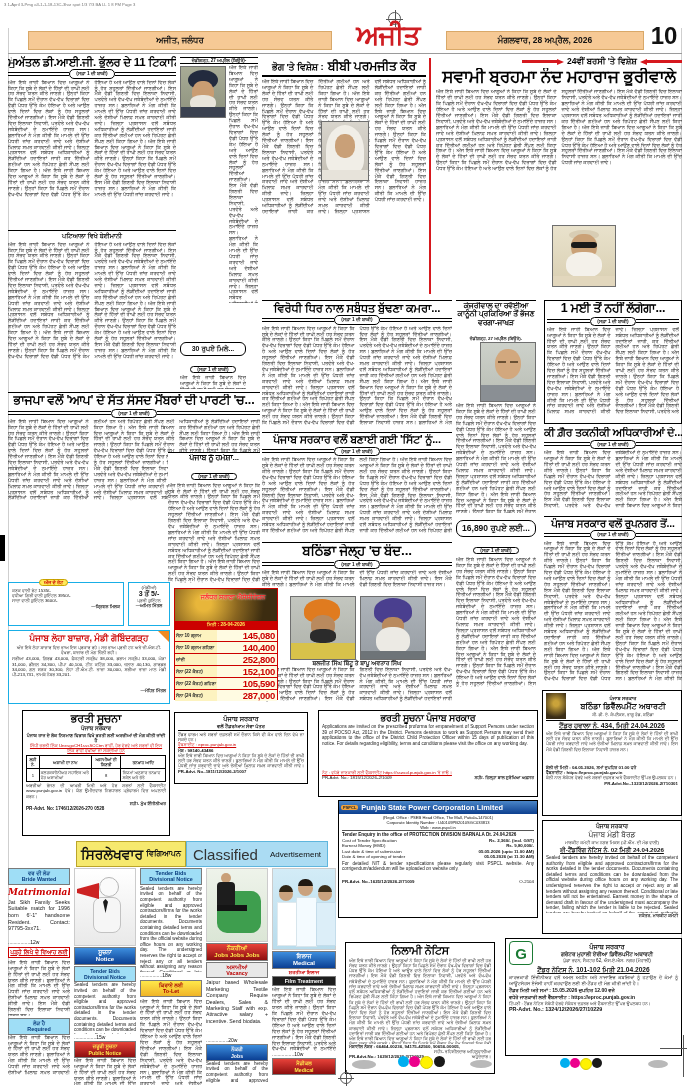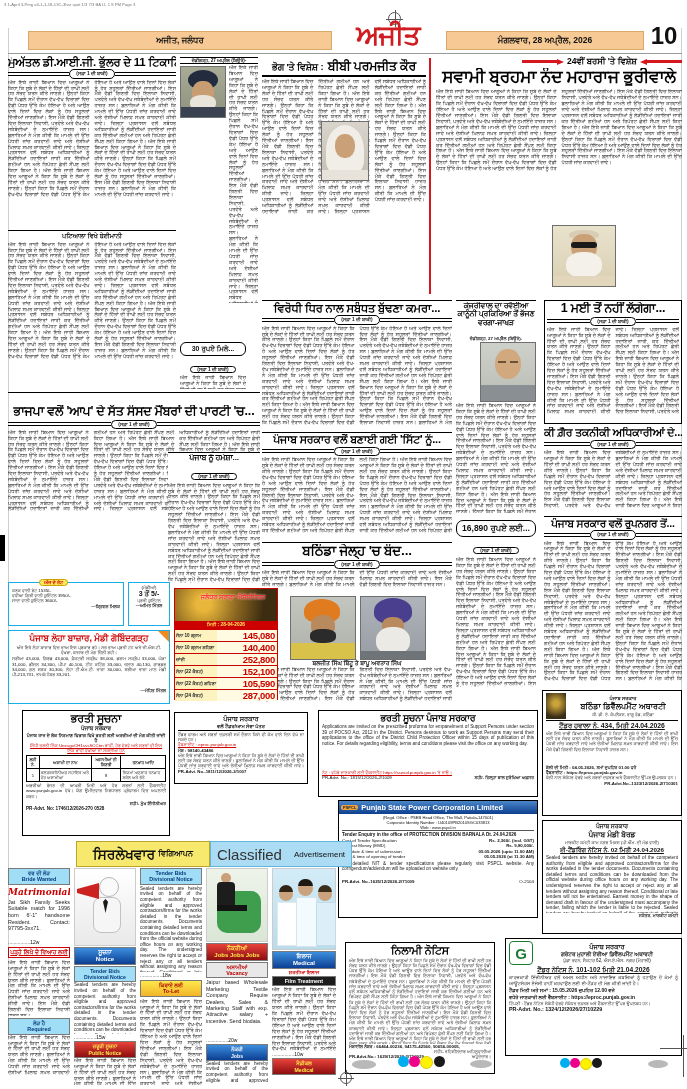--- a/index.html
+++ b/index.html
@@ -173,21 +173,21 @@
     <div class="hl cen" style="font-size:11px;white-space:nowrap;overflow:hidden;">ਕੀ ਗ਼ੈਰ ਤਕਨੀਕੀ ਅਧਿਕਾਰੀਆਂ ਦੇ...</div>
     <div class="sepwrap">
         <div class="sepline"></div>
         <span class="pill">(ਸਫ਼ਾ 1 ਦੀ ਬਾਕੀ)</span>
         <div class="sepline"></div>
       </div>
     <div class="bodytxt bodytxt2" style="height:62px;">ਅੱਜ ਇਥੇ ਜਾਰੀ ਬਿਆਨ ਵਿਚ ਆਗੂਆਂ ਨੇ ਕਿਹਾ ਕਿ ਸੂਬੇ ਦੇ ਲੋਕਾਂ ਦੇ ਹਿੱਤਾਂ ਦੀ ਰਾਖੀ ਲਈ ਹਰ ਸੰਭਵ ਯਤਨ ਕੀਤੇ ਜਾਣਗੇ। ਉਨ੍ਹਾਂ ਕਿਹਾ ਕਿ ਪਿਛਲੇ ਸਮੇਂ ਦੌਰਾਨ ਵੱਖ-ਵੱਖ ਵਿਭਾਗਾਂ ਵਿਚ ਵੱਡੀ ਪੱਧਰ ਉੱਤੇ ਕੰਮ ਹੋਇਆ ਹੈ ਅਤੇ ਆਉਣ ਵਾਲੇ ਦਿਨਾਂ ਵਿਚ ਲੋਕਾਂ ਨੂੰ ਹੋਰ ਸਹੂਲਤਾਂ ਦਿੱਤੀਆਂ ਜਾਣਗੀਆਂ। ਇਸ ਮੌਕੇ ਵੱਡੀ ਗਿਣਤੀ ਵਿਚ ਇਲਾਕਾ ਨਿਵਾਸੀ, ਪਤਵੰਤੇ ਅਤੇ ਵੱਖ-ਵੱਖ ਜਥੇਬੰਦੀਆਂ ਦੇ ਨੁਮਾਇੰਦੇ ਹਾਜ਼ਰ ਸਨ। ਬੁਲਾਰਿਆਂ ਨੇ ਮੰਗ ਕੀਤੀ ਕਿ ਮਾਮਲੇ ਦੀ ਉੱਚ ਪੱਧਰੀ ਜਾਂਚ ਕਰਵਾਈ ਜਾਵੇ ਅਤੇ ਦੋਸ਼ੀਆਂ ਖ਼ਿਲਾਫ਼ ਸਖ਼ਤ ਕਾਰਵਾਈ ਕੀਤੀ ਜਾਵੇ। ਜ਼ਿਲ੍ਹਾ ਪ੍ਰਸ਼ਾਸਨ ਵਲੋਂ ਸਬੰਧਤ ਅਧਿਕਾਰੀਆਂ ਨੂੰ ਲੋੜੀਂਦੀਆਂ ਹਦਾਇਤਾਂ ਜਾਰੀ ਕਰ ਦਿੱਤੀਆਂ ਗਈਆਂ ਹਨ ਅਤੇ ਰਿਪੋਰਟ ਛੇਤੀ ਸੌਂਪਣ ਲਈ ਕਿਹਾ ਗਿਆ ਹੈ। ਅੱਜ ਇਥੇ ਜਾਰੀ ਬਿਆਨ ਵਿਚ ਆਗੂਆਂ ਨੇ ਕਿਹਾ ਕਿ ਸੂਬੇ ਦੇ ਲੋਕਾਂ ਦੇ ਹਿੱਤਾਂ ਦੀ ਰਾਖੀ ਲਈ ਹਰ ਸੰਭਵ ਯਤਨ ਕੀਤੇ ਜਾਣਗੇ। ਉਨ੍ਹਾਂ ਕਿਹਾ ਕਿ ਪਿਛਲੇ ਸਮੇਂ ਦੌਰਾਨ ਵੱਖ-ਵੱਖ ਵਿਭਾਗਾਂ ਵਿਚ ਵੱਡੀ ਪੱਧਰ ਉੱਤੇ ਕੰਮ ਹੋਇਆ ਹੈ ਅਤੇ ਆਉਣ ਵਾਲੇ ਦਿਨਾਂ ਵਿਚ ਲੋਕਾਂ ਨੂੰ ਹੋਰ ਸਹੂਲਤਾਂ ਦਿੱਤੀਆਂ ਜਾਣਗੀਆਂ। ਇਸ ਮੌਕੇ ਵੱਡੀ ਗਿਣਤੀ ਵਿਚ ਇਲਾਕਾ ਨਿਵਾਸੀ, ਪਤਵੰਤੇ ਅਤੇ ਵੱਖ-ਵੱਖ ਜਥੇਬੰਦੀਆਂ ਦੇ ਨੁਮਾਇੰਦੇ ਹਾਜ਼ਰ ਸਨ। ਬੁਲਾਰਿਆਂ ਨੇ ਮੰਗ ਕੀਤੀ ਕਿ ਮਾਮਲੇ ਦੀ ਉੱਚ ਪੱਧਰੀ ਜਾਂਚ ਕਰਵਾਈ ਜਾਵੇ ਅਤੇ ਦੋਸ਼ੀਆਂ ਖ਼ਿਲਾਫ਼ ਸਖ਼ਤ ਕਾਰਵਾਈ ਕੀਤੀ ਜਾਵੇ। ਜ਼ਿਲ੍ਹਾ ਪ੍ਰਸ਼ਾਸਨ ਵਲੋਂ ਸਬੰਧਤ ਅਧਿਕਾਰੀਆਂ ਨੂੰ ਲੋੜੀਂਦੀਆਂ ਹਦਾਇਤਾਂ ਜਾਰੀ ਕਰ ਦਿੱਤੀਆਂ ਗਈਆਂ ਹਨ ਅਤੇ ਰਿਪੋਰਟ ਛੇਤੀ ਸੌਂਪਣ ਲਈ ਕਿਹਾ ਗਿਆ ਹੈ। ਅੱਜ ਇਥੇ ਜਾਰੀ ਬਿਆਨ ਵਿਚ ਆਗੂਆਂ ਨੇ ਕਿਹਾ ਕਿ ਸੂਬੇ ਦੇ ਲੋਕਾਂ ਦੇ ਹਿੱਤਾਂ ਦੀ ਰਾਖੀ ਲਈ ਹਰ ਸੰਭਵ ਯਤਨ ਕੀਤੇ ਜਾਣਗੇ। ਉਨ੍ਹਾਂ ਕਿਹਾ ਕਿ ਪਿਛਲੇ ਸਮੇਂ ਦੌਰਾਨ ਵੱਖ-ਵੱਖ ਵਿਭਾਗਾਂ ਵਿਚ ਵੱਡੀ ਪੱਧਰ ਉੱਤੇ ਕੰਮ ਹੋਇਆ ਹੈ ਅਤੇ ਆਉਣ ਵਾਲੇ ਦਿਨਾਂ ਵਿਚ ਲੋਕਾਂ ਨੂੰ ਹੋਰ ਸਹੂਲਤਾਂ ਦਿੱਤੀਆਂ ਜਾਣਗੀਆਂ। ਇਸ ਮੌਕੇ ਵੱਡੀ ਗਿਣਤੀ ਵਿਚ ਇਲਾਕਾ ਨਿਵਾਸੀ ਹਾਜ਼ਰ ਸਨ। ਬੁਲਾਰਿਆਂ ਨੇ ਮੰਗ ਕੀਤੀ ਕਿ ਮਾਮਲੇ ਦੀ ਉੱਚ ਪੱਧਰੀ ਜਾਂਚ ਕਰਵਾਈ ਜਾਵੇ।</div>
   </div>
 
   <div class="abs" style="left:8px;top:392px;width:252px;height:188px;border-top:1px solid #000;">
-    <div class="hl cen" style="font-size:12.5px;white-space:nowrap;overflow:hidden;margin-top:12px;">ਭਾਜਪਾ ਵਲੋਂ 'ਆਪ' ਦੇ ਸੱਤ ਸੰਸਦ ਮੈਂਬਰਾਂ ਦੀ ਪਾਰਟੀ 'ਚ...</div>
+    <div class="hl cen" style="font-size:12.5px;white-space:nowrap;overflow:hidden;margin-top:1px;">ਭਾਜਪਾ ਵਲੋਂ 'ਆਪ' ਦੇ ਸੱਤ ਸੰਸਦ ਮੈਂਬਰਾਂ ਦੀ ਪਾਰਟੀ 'ਚ...</div>
     <div class="sepwrap">
         <div class="sepline"></div>
         <span class="pill">(ਸਫ਼ਾ 1 ਦੀ ਬਾਕੀ)</span>
         <div class="sepline"></div>
       </div>
     <div class="bodytxt bodytxt3" style="height:160px;">ਅੱਜ ਇਥੇ ਜਾਰੀ ਬਿਆਨ ਵਿਚ ਆਗੂਆਂ ਨੇ ਕਿਹਾ ਕਿ ਸੂਬੇ ਦੇ ਲੋਕਾਂ ਦੇ ਹਿੱਤਾਂ ਦੀ ਰਾਖੀ ਲਈ ਹਰ ਸੰਭਵ ਯਤਨ ਕੀਤੇ ਜਾਣਗੇ। ਉਨ੍ਹਾਂ ਕਿਹਾ ਕਿ ਪਿਛਲੇ ਸਮੇਂ ਦੌਰਾਨ ਵੱਖ-ਵੱਖ ਵਿਭਾਗਾਂ ਵਿਚ ਵੱਡੀ ਪੱਧਰ ਉੱਤੇ ਕੰਮ ਹੋਇਆ ਹੈ ਅਤੇ ਆਉਣ ਵਾਲੇ ਦਿਨਾਂ ਵਿਚ ਲੋਕਾਂ ਨੂੰ ਹੋਰ ਸਹੂਲਤਾਂ ਦਿੱਤੀਆਂ ਜਾਣਗੀਆਂ। ਇਸ ਮੌਕੇ ਵੱਡੀ ਗਿਣਤੀ ਵਿਚ ਇਲਾਕਾ ਨਿਵਾਸੀ, ਪਤਵੰਤੇ ਅਤੇ ਵੱਖ-ਵੱਖ ਜਥੇਬੰਦੀਆਂ ਦੇ ਨੁਮਾਇੰਦੇ ਹਾਜ਼ਰ ਸਨ। ਬੁਲਾਰਿਆਂ ਨੇ ਮੰਗ ਕੀਤੀ ਕਿ ਮਾਮਲੇ ਦੀ ਉੱਚ ਪੱਧਰੀ ਜਾਂਚ ਕਰਵਾਈ ਜਾਵੇ ਅਤੇ ਦੋਸ਼ੀਆਂ ਖ਼ਿਲਾਫ਼ ਸਖ਼ਤ ਕਾਰਵਾਈ ਕੀਤੀ ਜਾਵੇ। ਜ਼ਿਲ੍ਹਾ ਪ੍ਰਸ਼ਾਸਨ ਵਲੋਂ ਸਬੰਧਤ ਅਧਿਕਾਰੀਆਂ ਨੂੰ ਲੋੜੀਂਦੀਆਂ ਹਦਾਇਤਾਂ ਜਾਰੀ ਕਰ ਦਿੱਤੀਆਂ ਗਈਆਂ ਹਨ ਅਤੇ ਰਿਪੋਰਟ ਛੇਤੀ ਸੌਂਪਣ ਲਈ ਕਿਹਾ ਗਿਆ ਹੈ। ਅੱਜ ਇਥੇ ਜਾਰੀ ਬਿਆਨ ਵਿਚ ਆਗੂਆਂ ਨੇ ਕਿਹਾ ਕਿ ਸੂਬੇ ਦੇ ਲੋਕਾਂ ਦੇ ਹਿੱਤਾਂ ਦੀ ਰਾਖੀ ਲਈ ਹਰ ਸੰਭਵ ਯਤਨ ਕੀਤੇ ਜਾਣਗੇ। ਉਨ੍ਹਾਂ ਕਿਹਾ ਕਿ ਪਿਛਲੇ ਸਮੇਂ ਦੌਰਾਨ ਵੱਖ-ਵੱਖ ਵਿਭਾਗਾਂ ਵਿਚ ਵੱਡੀ ਪੱਧਰ ਉੱਤੇ ਕੰਮ ਹੋਇਆ ਹੈ ਅਤੇ ਆਉਣ ਵਾਲੇ ਦਿਨਾਂ ਵਿਚ ਲੋਕਾਂ ਨੂੰ ਹੋਰ ਸਹੂਲਤਾਂ ਦਿੱਤੀਆਂ ਜਾਣਗੀਆਂ। ਇਸ ਮੌਕੇ ਵੱਡੀ ਗਿਣਤੀ ਵਿਚ ਇਲਾਕਾ ਨਿਵਾਸੀ, ਪਤਵੰਤੇ ਅਤੇ ਵੱਖ-ਵੱਖ ਜਥੇਬੰਦੀਆਂ ਦੇ ਨੁਮਾਇੰਦੇ ਹਾਜ਼ਰ ਸਨ। ਬੁਲਾਰਿਆਂ ਨੇ ਮੰਗ ਕੀਤੀ ਕਿ ਮਾਮਲੇ ਦੀ ਉੱਚ ਪੱਧਰੀ ਜਾਂਚ ਕਰਵਾਈ ਜਾਵੇ ਅਤੇ ਦੋਸ਼ੀਆਂ ਖ਼ਿਲਾਫ਼ ਸਖ਼ਤ ਕਾਰਵਾਈ ਕੀਤੀ ਜਾਵੇ। ਜ਼ਿਲ੍ਹਾ ਪ੍ਰਸ਼ਾਸਨ ਵਲੋਂ ਸਬੰਧਤ ਅਧਿਕਾਰੀਆਂ ਨੂੰ ਲੋੜੀਂਦੀਆਂ ਹਦਾਇਤਾਂ ਜਾਰੀ ਕਰ ਦਿੱਤੀਆਂ ਗਈਆਂ ਹਨ ਅਤੇ ਰਿਪੋਰਟ ਛੇਤੀ ਸੌਂਪਣ ਲਈ ਕਿਹਾ ਗਿਆ ਹੈ। ਅੱਜ ਇਥੇ ਜਾਰੀ ਬਿਆਨ ਵਿਚ ਆਗੂਆਂ ਨੇ ਕਿਹਾ ਕਿ ਸੂਬੇ ਦੇ ਲੋਕਾਂ ਦੇ ਹਿੱਤਾਂ ਦੀ ਰਾਖੀ ਲਈ ਹਰ ਸੰਭਵ ਯਤਨ ਕੀਤੇ ਜਾਣਗੇ। ਉਨ੍ਹਾਂ ਕਿਹਾ ਕਿ ਪਿਛਲੇ ਸਮੇਂ ਦੌਰਾਨ ਵੱਖ-ਵੱਖ ਵਿਭਾਗਾਂ ਵਿਚ ਵੱਡੀ ਪੱਧਰ ਉੱਤੇ ਕੰਮ ਹੋਇਆ ਹੈ ਅਤੇ ਆਉਣ ਵਾਲੇ ਦਿਨਾਂ ਵਿਚ ਲੋਕਾਂ ਨੂੰ ਹੋਰ ਸਹੂਲਤਾਂ ਦਿੱਤੀਆਂ ਜਾਣਗੀਆਂ। ਇਸ ਮੌਕੇ ਵੱਡੀ ਗਿਣਤੀ ਵਿਚ ਇਲਾਕਾ ਨਿਵਾਸੀ ਹਾਜ਼ਰ ਸਨ। ਬੁਲਾਰਿਆਂ ਨੇ ਮੰਗ ਕੀਤੀ ਕਿ ਮਾਮਲੇ ਦੀ ਉੱਚ ਪੱਧਰੀ ਜਾਂਚ ਕਰਵਾਈ ਜਾਵੇ।</div>
   </div>
 
   <div class="abs" style="left:168px;top:452px;width:92px;height:126px;background:#fff;border-top:1px solid #000;padding-top:1px;">
     <div class="hl cen" style="font-size:8px;white-space:nowrap;overflow:hidden;">ਪੰਜਾਬ ਨੂੰ ਹਮੇਸ਼ਾ...</div>
@@ -377,21 +377,21 @@
         </div>
       <div class="en" style="height:18px;margin-top:1px;">For detailed NIT &amp; tender specifications please regularly visit PSPCL website. Any corrigendum/addendum will be uploaded on website only.</div>
       <div class="dotrow">
         <span style="font-weight:bold;">PR-Advt. No.-1625/12/2026-2/71009</span>
         <span>O-2104</span>
       </div>
     </div>
   </div>
 
   <div class="abs" style="left:76px;top:841px;height:26px;display:flex;">
-    <div style="background:#f6e96e;border:0.8px solid #bba52a;display:flex;align-items:center;padding:0 16px;">
+    <div style="background:#f6e96e;border:0.8px solid #bba52a;display:flex;align-items:center;padding:0 4px;">
       <span style="font-size:14px;font-weight:bold;">ਸਿਰਲੇਖਵਾਰ</span>
       <span style="font-size:8px;font-weight:bold;margin-left:3px;">ਵਿਗਿਆਪਨ</span>
     </div>
     <div style="background:#abdcf3;border:0.8px solid #5fb6dd;display:flex;align-items:center;padding:0 6px;">
       <span style="font-size:15px;color:#333;">Classified</span>
       <span style="font-size:8px;font-weight:normal;margin-left:12px;">Advertisement</span>
     </div>
   </div>
 
   <div class="abs" style="left:8px;top:868px;width:62px;height:217px;overflow:hidden;">
@@ -522,21 +522,21 @@
     <div class="cen" style="font-size:6.8px;font-weight:bold;text-decoration:underline;margin:1px 0;">ਟੈਂਡਰ ਹਵਾਲਾ ਨੰ. 434, ਮਿਤੀ 24.04.2026</div>
     <div class="tiny" style="text-align:justify;height:34px;overflow:hidden;">ਅੱਜ ਇਥੇ ਜਾਰੀ ਬਿਆਨ ਵਿਚ ਆਗੂਆਂ ਨੇ ਕਿਹਾ ਕਿ ਸੂਬੇ ਦੇ ਲੋਕਾਂ ਦੇ ਹਿੱਤਾਂ ਦੀ ਰਾਖੀ ਲਈ ਹਰ ਸੰਭਵ ਯਤਨ ਕੀਤੇ ਜਾਣਗੇ। ਬੁਲਾਰਿਆਂ ਨੇ ਮੰਗ ਕੀਤੀ ਕਿ ਮਾਮਲੇ ਦੀ ਉੱਚ ਪੱਧਰੀ ਜਾਂਚ ਕਰਵਾਈ ਜਾਵੇ ਅਤੇ ਦੋਸ਼ੀਆਂ ਖ਼ਿਲਾਫ਼ ਸਖ਼ਤ ਕਾਰਵਾਈ ਕੀਤੀ ਜਾਵੇ। ਇਸ ਮੌਕੇ ਵੱਡੀ ਗਿਣਤੀ ਵਿਚ ਇਲਾਕਾ ਨਿਵਾਸੀ ਹਾਜ਼ਰ ਸਨ।</div>
     <div class="tiny" style="font-weight:bold;">ਬੋਲੀ ਦੀ ਮਿਤੀ : 04.05.2026, ਸਮਾਂ ਦੁਪਹਿਰ 01.00 ਵਜੇ</div>
     <div class="tiny" style="font-weight:bold;">ਵੈੱਬਸਾਈਟ : https://eproc.punjab.gov.in</div>
     <div class="tiny">ਬੋਲੀ ਨਾਲ ਸੰਬੰਧਤ ਵੇਰਵੇ ਅਤੇ ਸ਼ਰਤਾਂ ਦਫ਼ਤਰ ਅਤੇ ਵੈੱਬਸਾਈਟ ਉੱਪਰ ਉਪਲਬਧ ਹਨ।</div>
     <div class="tiny" style="font-weight:bold;text-align:right;">PR-Advt.No.-1323/12/2026-2/710301</div>
   </div>
 
   <div class="noticebox" style="left:542px;top:820px;width:140px;height:114px;">
     <div class="cen" style="font-size:6px;font-weight:bold;">ਪੰਜਾਬ ਸਰਕਾਰ</div>
-    <div class="cen" style="font-size:7.5px;font-weight:bold;">ਪੰਜਾਬ ਮੰਡੀ ਬੋਰਡ</div>
+    <div class="cen" style="font-size:7.5px;font-weight:normal;">ਪੰਜਾਬ ਮੰਡੀ ਬੋਰਡ</div>
     <div class="cen" style="font-size:4.4px;">ਮਾਰਕੀਟ ਕਮੇਟੀ ਕਾਮ ਨਗਰ ਮਿਕਸ (ਪੀ.ਐੱਮ. ਦੀ ਮੰਡ ਵਾਲੀ)</div>
     <div class="cen" style="font-size:6.2px;font-weight:bold;text-decoration:underline;margin:1px 0;">ਈ-ਟੈਂਡਰਿੰਗ ਨੋਟਿਸ ਨੰ. 02 ਮਿਤੀ 24.04.2026</div>
     <div class="en" style="height:58px;">Sealed tenders are hereby invited on behalf of the competent authority from eligible and approved contractors/firms for the works detailed in the tender documents. Documents containing detailed terms and conditions can be downloaded from the official website during office hours on any working day. The undersigned reserves the right to accept or reject any or all tenders without assigning any reason thereof. Conditional or late tenders will not be entertained. Earnest money in the shape of demand draft in favour of the undersigned must accompany the tender, failing which the tender is liable to be rejected. Sealed tenders are hereby invited on behalf of the competent authority from eligible and approved contractors/firms for the works detailed in the tender documents. Documents containing detailed terms and conditions can be downloaded from the official website during office hours.</div>
     <div class="tiny" style="text-align:right;font-weight:bold;">ਸਕੱਤਰ, ਮਾਰਕੀਟ ਕਮੇਟੀ</div>
   </div>
 
   <div class="noticebox" style="left:505px;top:938px;width:177px;height:118px;">
     <div style="display:flex;gap:3px;align-items:center;">
       <div style="width:22px;height:22px;border:1.2px solid #1b7a34;border-radius:4px;color:#1b7a34;font-weight:bold;font-size:15px;display:flex;align-items:center;justify-content:center;flex:0 0 auto;">G</div>
       <div style="flex:1;text-align:center;">

